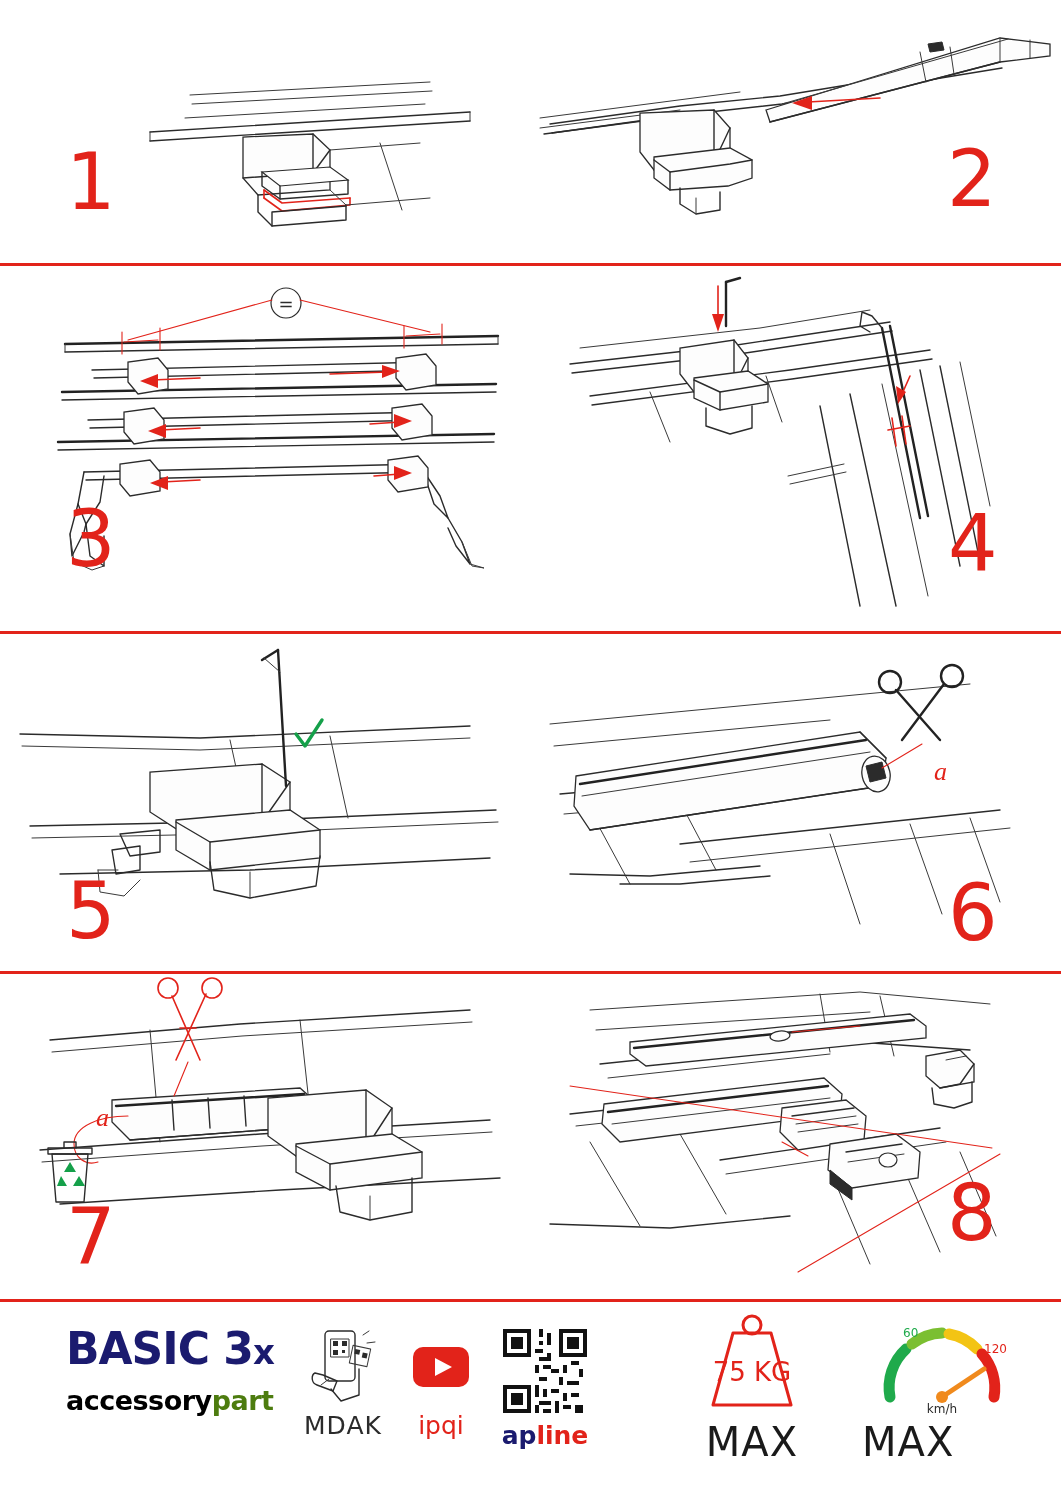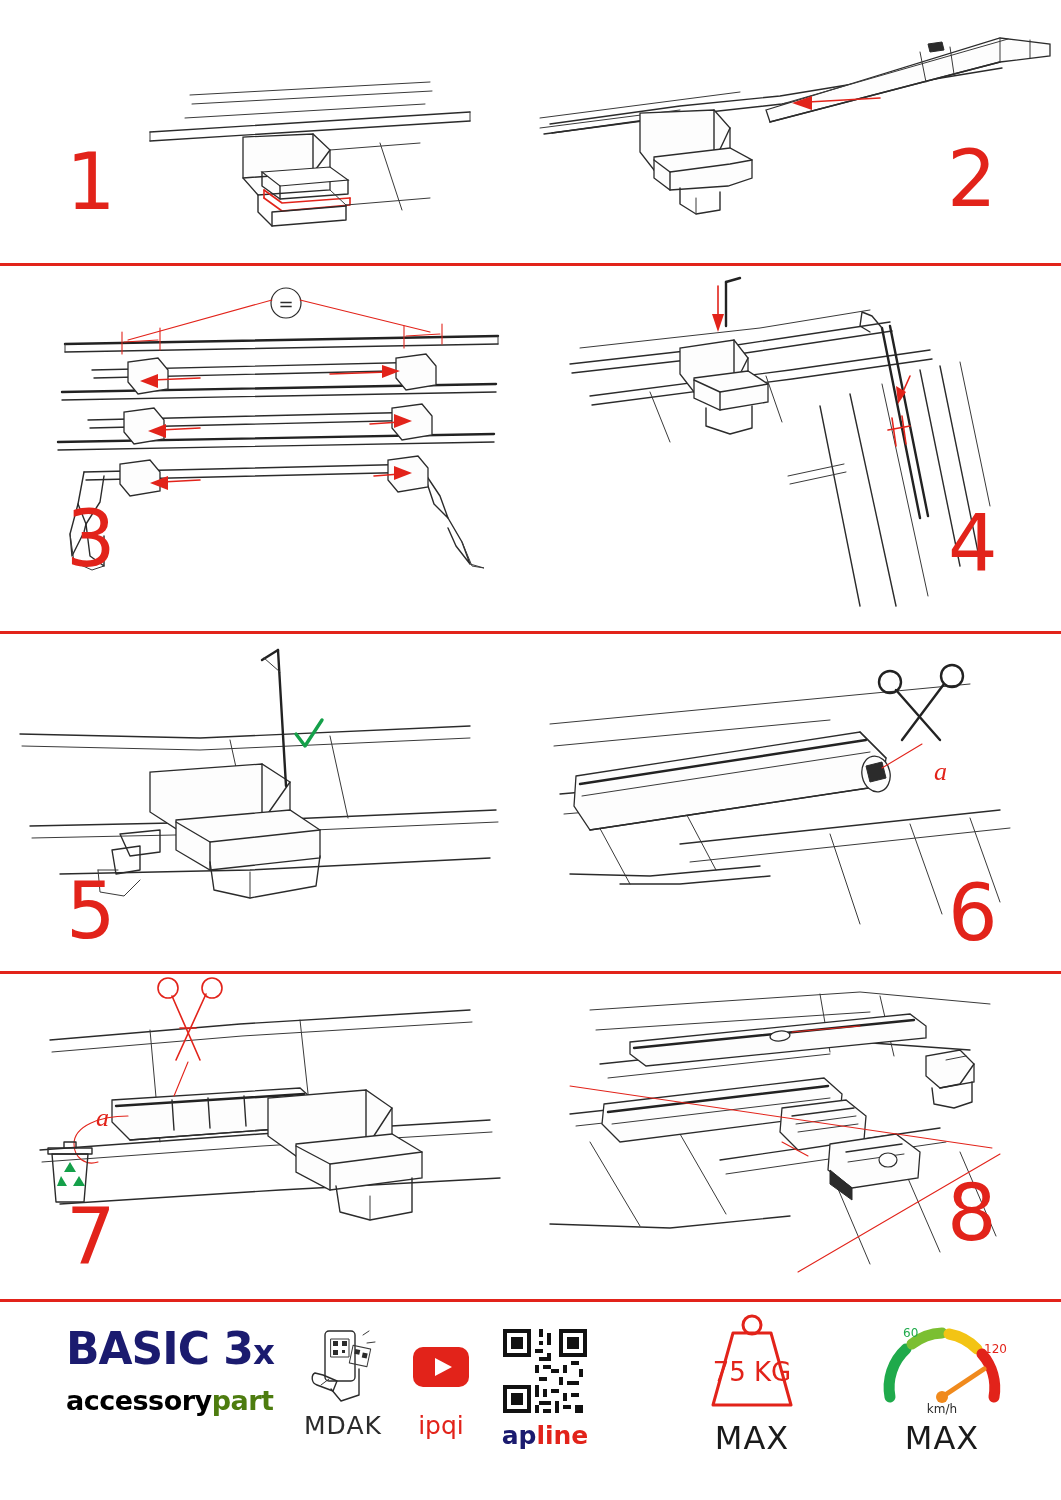--- a/index.html
+++ b/index.html
@@ -147,25 +147,24 @@
     left: 672px;
     top: 14px;
     width: 160px;
     text-align: center;
   }
   .maxspeed {
     position: absolute;
     left: 862px;
     top: 14px;
     width: 160px;
-    text-align: center;
   }
   .max-label {
     font-family: "DejaVu Sans", sans-serif;
-    font-size: 32px;
+    font-size: 40px;
     color: #1a1a1a;
     letter-spacing: 1px;
     margin-top: 2px;
   }
   .kg-text {
     font-family: "DejaVu Sans", sans-serif;
     font-size: 26px;
     fill: #e2231a;
   }
   .qr {

